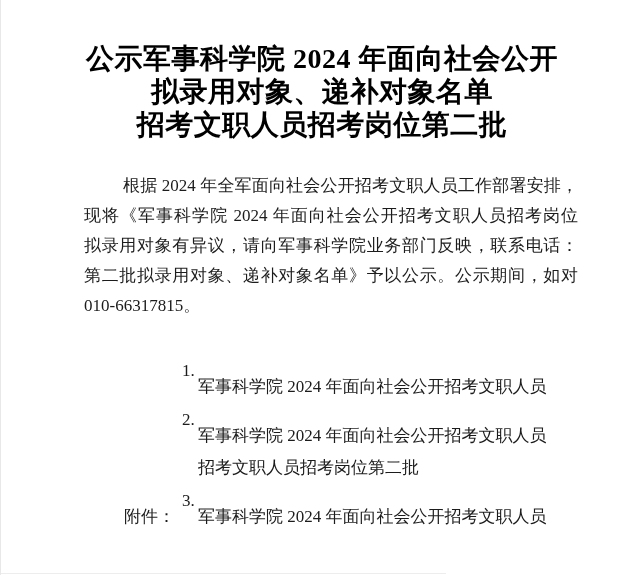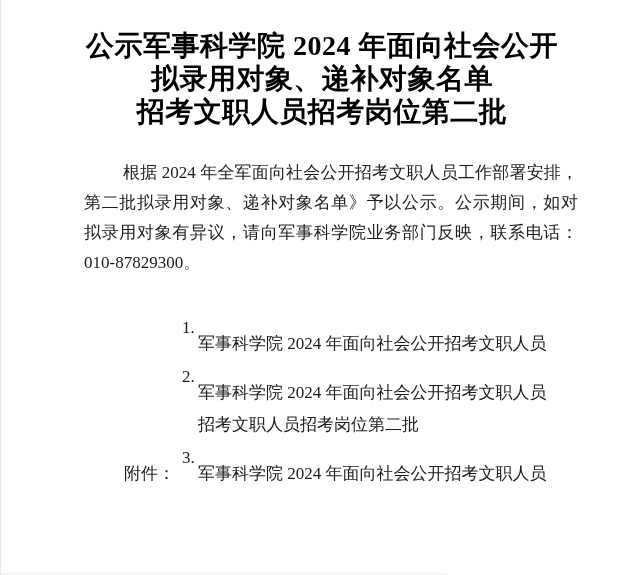--- a/index.html
+++ b/index.html
@@ -23,21 +23,21 @@
     content: "";
     position: absolute;
     left: 0;
     bottom: 1px;
     width: 445px;
     height: 1px;
     background: #ededed;
   }
 
   .title-block {
-    padding-top: 29px;
+    padding-top: 42px;
     text-align: center;
     font-weight: bold;
     font-size: 28px;
     line-height: 33px;
     color: #000000;
     letter-spacing: 0.5px;
   }
 
   .paragraph {
     margin: 30px 65px 12px 83px;
@@ -86,23 +86,24 @@
 <div class="page">
 
   <div class="title-block">
     <div class="t-line">公示军事科学院 2024 年面向社会公开</div>
     <div class="t-line">拟录用对象、递补对象名单</div>
     <div class="t-line">招考文职人员招考岗位第二批</div>
   </div>
 
   <div class="paragraph">
     <div class="p-line justify indent">根据 2024 年全军面向社会公开招考文职人员工作部署安排，</div>
+    <div class="p-line justify">现将《军事科学院 2024 年面向社会公开招考文职人员招考岗位</div>
+    <div class="p-line justify">拟录用对象有异议，请向军事科学院业务部门反映，联系电话：</div>
     <div class="p-line justify">第二批拟录用对象、递补对象名单》予以公示。公示期间，如对</div>
-    <div class="p-line justify">拟录用对象有异议，请向军事科学院业务部门反映，联系电话：</div>
-    <div class="p-line">010-87829300。</div>
+    <div class="p-line">010-66317815。</div>
   </div>
 
   <div class="attachments">
     <span class="att-label">附件：</span>
     <div class="att-items">
 
       <div class="att-item">
         <span class="att-num">1.</span>
         <div class="att-lines">
           <div>军事科学院 2024 年面向社会公开招考文职人员</div>

